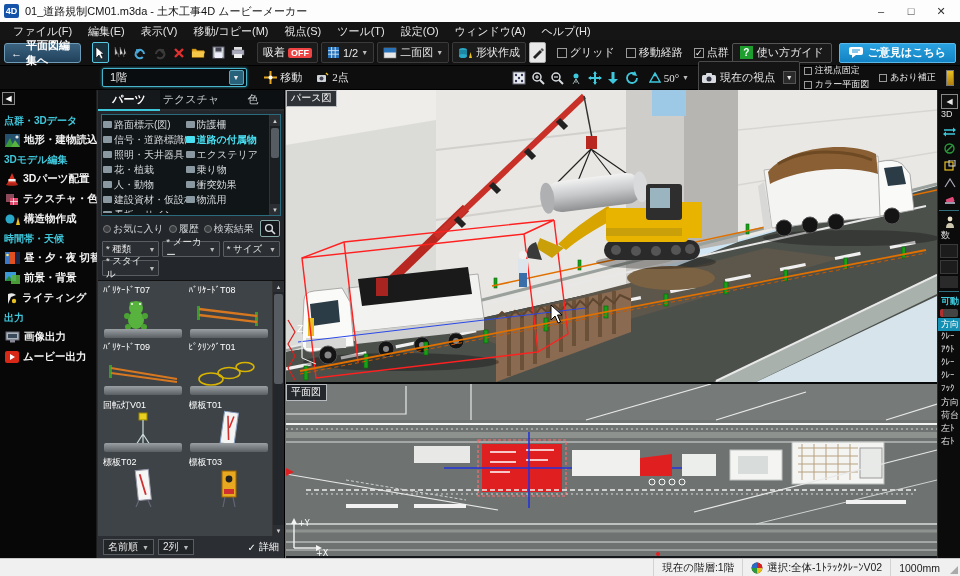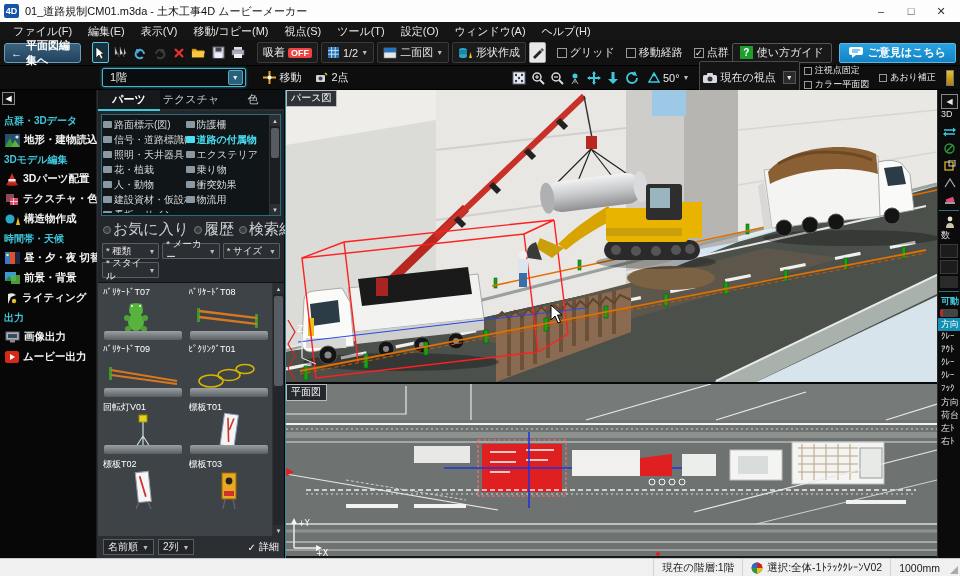--- a/index.html
+++ b/index.html
@@ -35,21 +35,21 @@
   .guidebtn { height:20px; display:flex; align-items:center; gap:4px; padding:0 7px; border:1px solid #555; border-radius:2px; background:#191919; margin-left:auto; white-space:nowrap; }
   .qicon { width:13px; height:13px; background:#1f9e30; color:#fff; font-weight:bold; font-size:10px; display:flex; align-items:center; justify-content:center; }
   .feedbackbtn { height:20px; display:flex; align-items:center; gap:5px; padding:0 9px; border:1px solid #5ab8e8; border-radius:2px;
     background:linear-gradient(#2aa2e0,#1283c4); color:#fff; font-weight:bold; margin-left:4px; white-space:nowrap; }
 
   
   .toolbar2 { height:24px; background:#0e0e0e; display:flex; align-items:center; gap:4px; padding:0 6px 0 102px; flex:0 0 auto; border-bottom:1px solid #000; }
   .floorsel { width:182px; height:19px; background:#0a0d0f; border:1px solid #45b4cc; box-shadow:0 0 3px #2b8aa0;
     display:flex; align-items:center; padding:0 2px 0 7px; border-radius:2px; }
   .floorsel .dd { margin-left:auto; width:15px; height:15px; background:#27627a; border:1px solid #5aa8c0; display:flex; align-items:center; justify-content:center; font-size:7px; border-radius:2px;}
-  .vbtn { height:19px; display:flex; align-items:center; gap:3px; padding:0 5px; white-space:nowrap; border-radius:2px; }
+  .vbtn { height:19px; display:flex; align-items:center; gap:3px; padding:0 5px; white-space:nowrap; border-radius:2px;font-family:Liberation Serif, serif; }
   .vicon { width:19px; height:19px; display:flex; align-items:center; justify-content:center; }
   .camsel { height:34px; width:128px; background:#141414; border:1px solid #4a4a4a; display:flex; align-items:center; gap:4px; padding:0 3px; border-radius:2px; }
   .camsel .dd { margin-left:auto; width:13px; height:13px; background:#2a2a2a; border:1px solid #555; display:flex; align-items:center; justify-content:center; font-size:7px; }
   .vchkcol { display:flex; flex-direction:column; gap:1px; margin-left:auto; }
   .vchk { display:flex; align-items:center; gap:3px; font-size:9px; white-space:nowrap; }
   .vchk .box { width:8px; height:8px; }
   .edgeic { width:10px; height:16px; background:linear-gradient(#e8c020,#b08010); border:1px solid #777; margin-left:6px; }
 
   
   .main { flex:1; display:flex; min-height:0; }
@@ -72,21 +72,21 @@
   .tcol { width:50%; overflow:hidden; }
   .trow { display:flex; align-items:center; gap:2px; height:15px; color:#d6dadd; font-size:10px; white-space:nowrap; overflow:hidden; }
   .folder { width:9px; height:7px; background:#8a98a2; border-radius:1px; flex:0 0 auto; position:relative; }
   .trow.sel { color:#49e0f2; font-weight:bold; }
   .trow.sel .folder { background:#49e0f2; }
   .vscroll { width:11px; background:#1b1f22; border-left:1px solid #333; display:flex; flex-direction:column; flex:0 0 auto; }
   .varrow { height:11px; display:flex; align-items:center; justify-content:center; font-size:6px; color:#cfcfcf; background:#2b2f33; }
   .vthumb { flex:0 0 30px; background:#565c62; margin:2px 1px; border-radius:2px; }
   .vfill { flex:1; }
   .quickrow { display:flex; align-items:center; gap:5px; padding:4px 4px 2px 5px; flex:0 0 auto; }
-  .qitem { display:flex; align-items:center; gap:2px; color:#cfd3d6; font-size:15px; white-space:nowrap; }
+  .qitem { display:flex; align-items:center; gap:2px; color:#cfd3d6; font-size:10px; white-space:nowrap; }
   .qdot { width:8px; height:8px; border-radius:50%; background:#3a3e42; border:1px solid #777; }
   .searchbtn { margin-left:auto; width:20px; height:17px; border:1px solid #8aa; border-radius:2px; display:flex; align-items:center; justify-content:center; background:#14181a; }
   .filters { display:grid; grid-template-columns:1fr 1fr 1fr; gap:3px; padding:2px 4px 4px 4px; flex:0 0 auto; }
   .fsel { height:16px; background:#2b2f33; border:1px solid #5a5e62; display:flex; align-items:center; padding:0 3px; font-size:9.5px; color:#e8e8e8; border-radius:1px; }
   .fsel .ddArrow { margin-left:auto; }
   .gridwrap { flex:1; display:flex; min-height:0; border-top:1px solid #111; }
   .pgrid { flex:1; display:grid; grid-template-columns:1fr 1fr; align-content:start; gap:4px 4px; padding:4px 2px 2px 5px; overflow:hidden; background:#3e4347; }
   .pitem { width:80px; }
   .plabel { color:#fff; font-size:9px; height:11px; white-space:nowrap; overflow:hidden; }
   .pthumb { height:42px; position:relative; }

